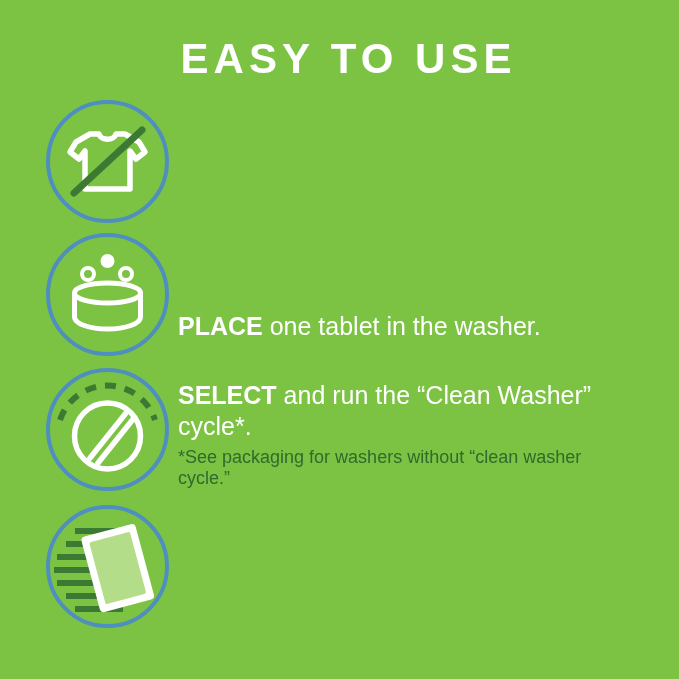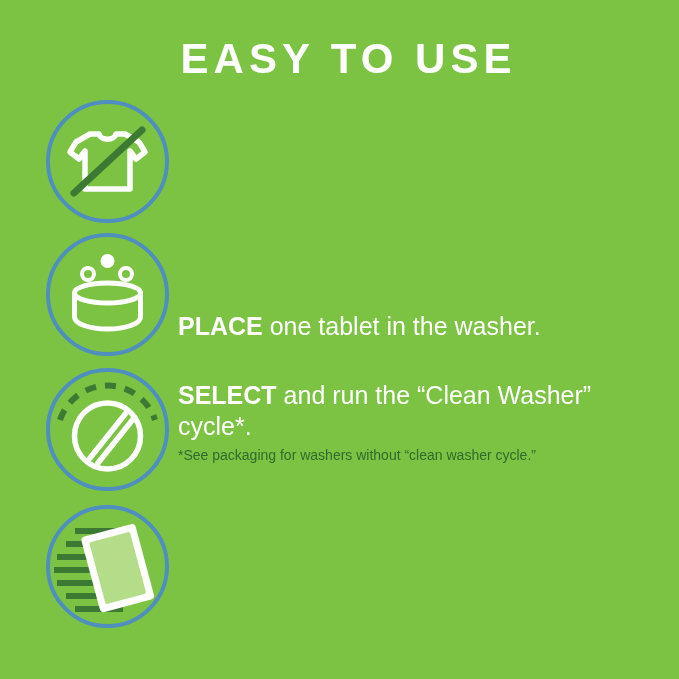--- a/index.html
+++ b/index.html
@@ -86,21 +86,21 @@
   .line {
     font-size: 25px;
     line-height: 1.25;
     color: #ffffff;
     font-weight: normal;
   }
   .line b, .lead {
     font-weight: bold;
   }
   .footnote {
-    font-size: 14px;
+    font-size: 18px;
     line-height: 1.22;
     color: #2f6b2c;
     margin-top: 4px;
     max-width: 420px;
   }
   .t1 { top: 34px; }
   .t2 { top: 34px; margin-top: 44px; }
   .t3 { top: 12px; }
   .t4 { top: 38px; }
 </style>

